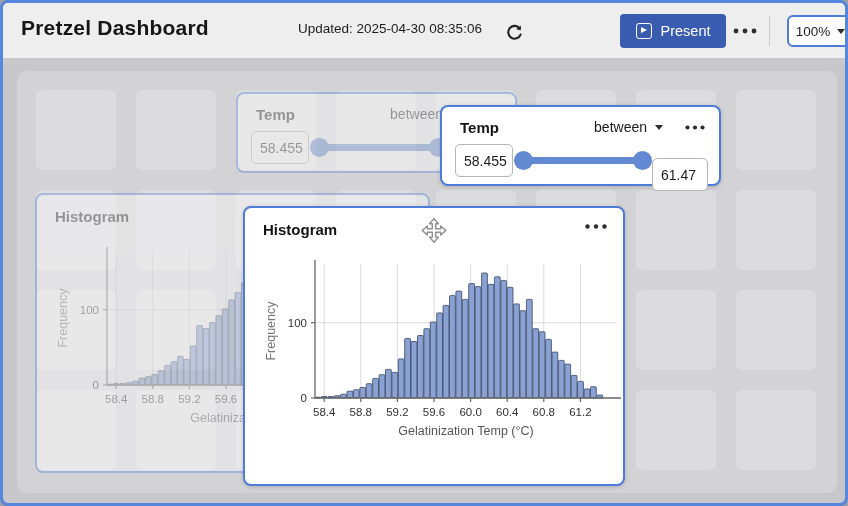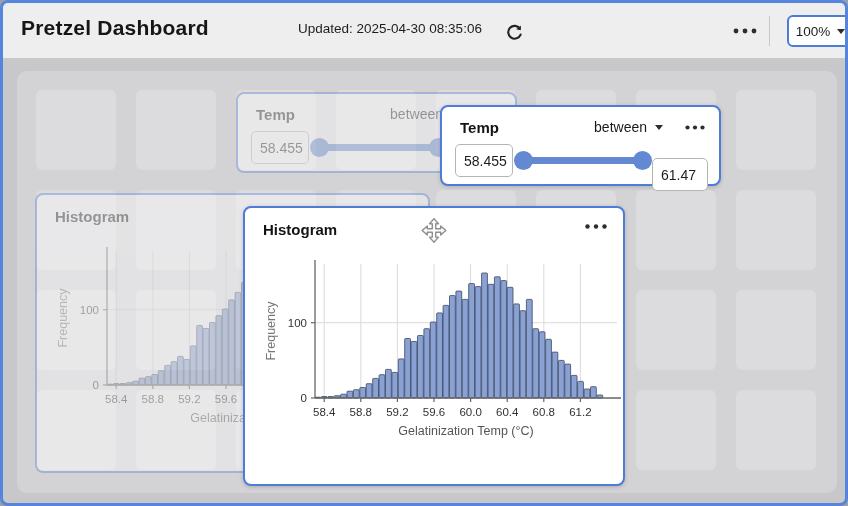--- a/index.html
+++ b/index.html
@@ -85,20 +85,24 @@
     <div class="updated-group">
       <span class="updated-text">Updated: 2025-04-30 08:35:06</span>
       <span class="refresh-btn">
         <svg width="19" height="19" viewBox="0 0 19 19">
           <path d="M15.6 11.6 A6.4 6.4 0 1 1 14.9 5.6" fill="none" stroke="#222" stroke-width="2.1" stroke-linecap="round"></path>
           <path d="M15.9 2.6 L15.6 7.2 L11.2 6.2 Z" fill="#222"></path>
         </svg>
       </span>
     </div>
 
+    <button class="present-btn">
+      <span class="play-icon"></span>
+      <span>Present</span>
+    </button>
 
     <span class="header-more">
       <svg width="24" height="6" viewBox="0 0 24 6">
           <circle cx="3" cy="3" r="2.4" fill="#2d2d2d"></circle>
           <circle cx="12" cy="3" r="2.4" fill="#2d2d2d"></circle>
           <circle cx="21" cy="3" r="2.4" fill="#2d2d2d"></circle>
         </svg>
     </span>
 
     <div class="header-divider"></div>

